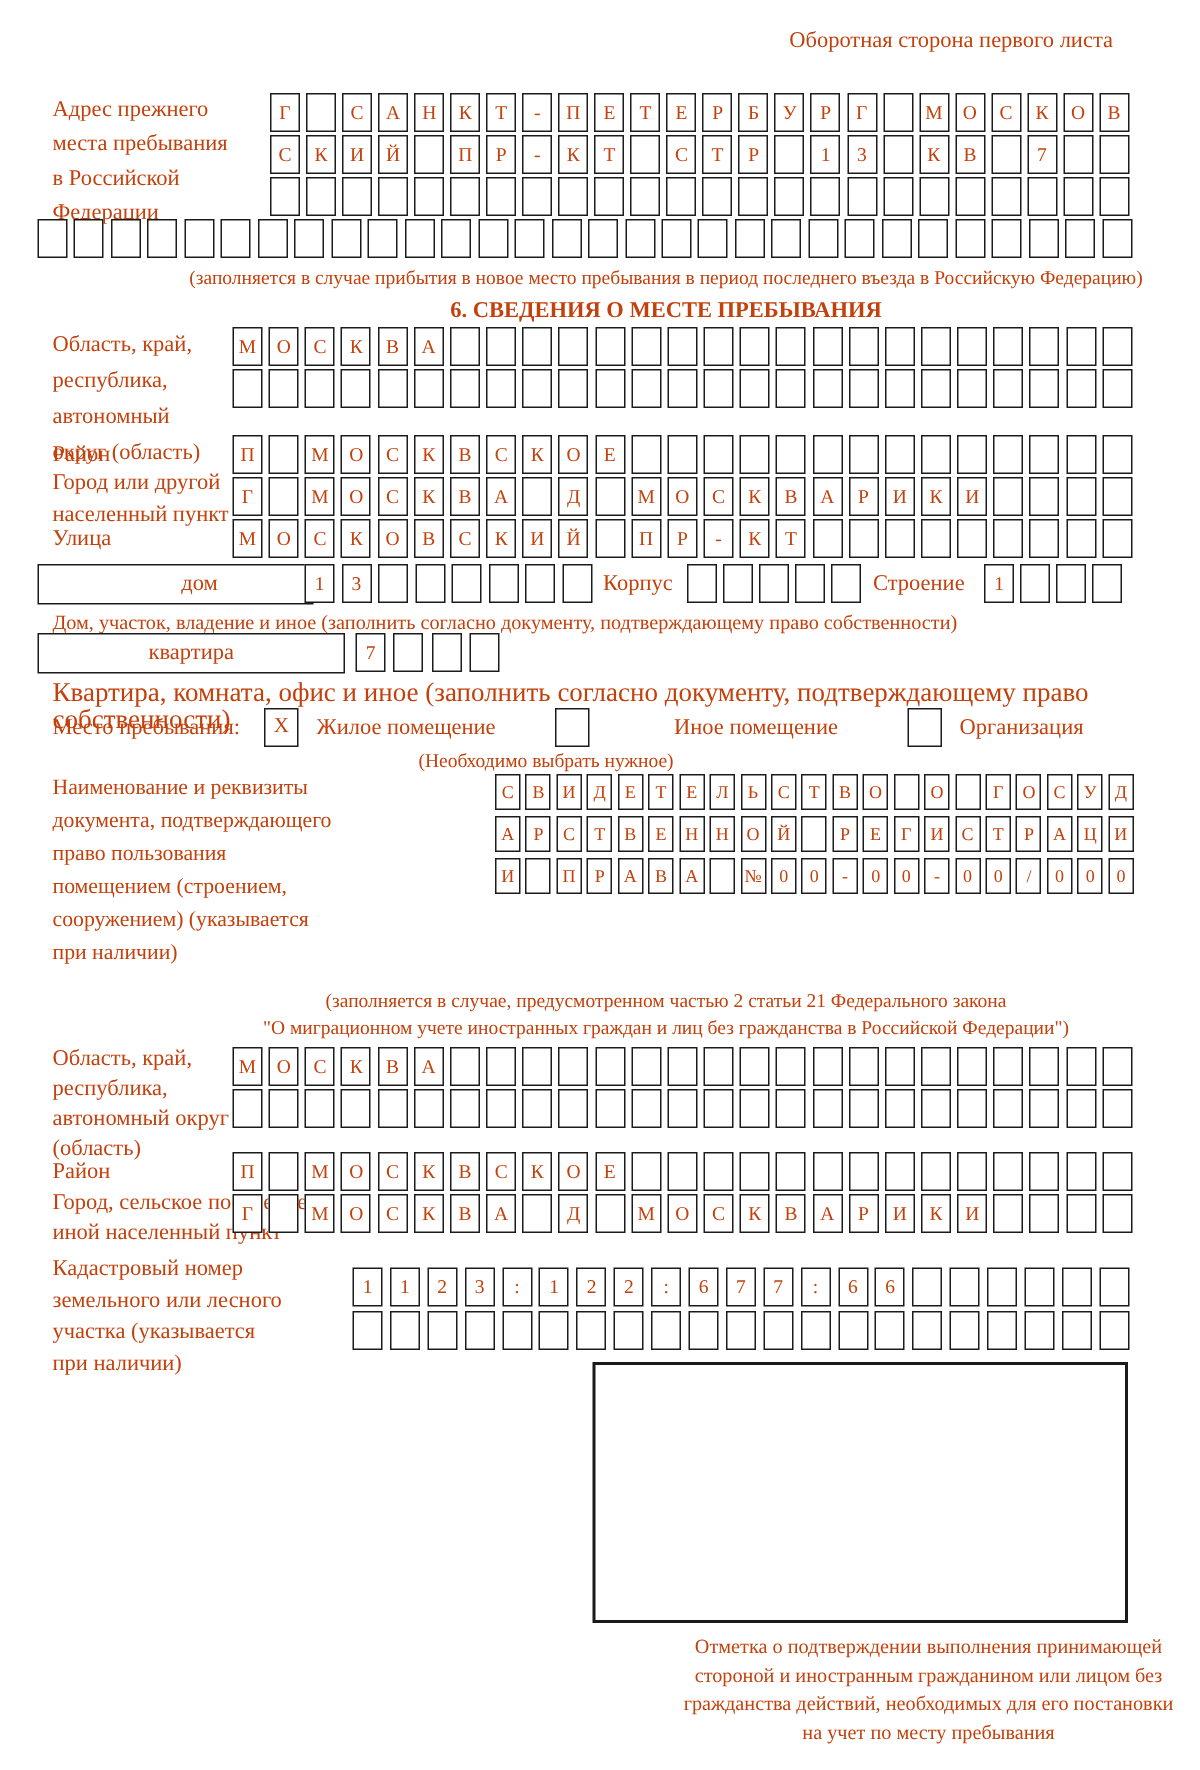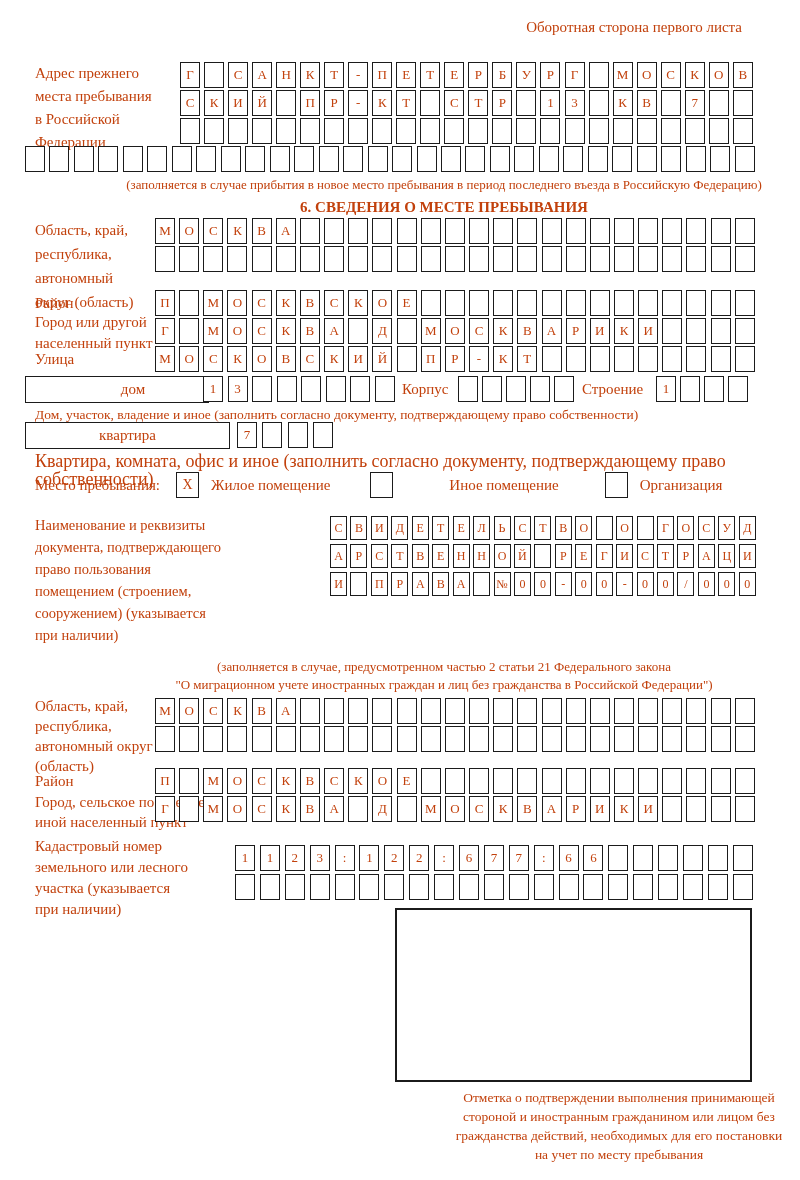--- a/index.html
+++ b/index.html
@@ -385,20 +385,21 @@
     </span>
     <span class="opt" style="margin-left:40px;gap:44px;">
       <span class="checkbox"></span>
       <span class="optlbl">Иное помещение</span>
     </span>
     <span class="opt" style="margin-left:46px;">
       <span class="checkbox"></span>
       <span class="optlbl">Организация</span>
     </span>
   </div>
+  <div class="abs note center" style="top:498px;left:150px;width:340px;">(Необходимо выбрать нужное)</div>
 
   <div class="abs lbl" style="top:514px;left:35px;width:245px;line-height:22px;font-size:14.5px;">Наименование и реквизиты
 документа, подтверждающего
 право пользования
 помещением (строением,
 сооружением) (указывается
 при наличии)</div>
   <div class="cellrow narrow" style="top:516px;left:330px;width:426px;">
       <span class="cell">С</span>
       <span class="cell">В</span>

